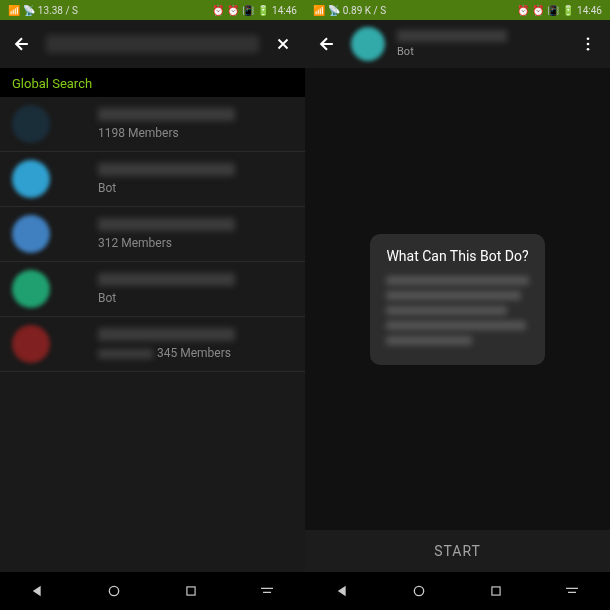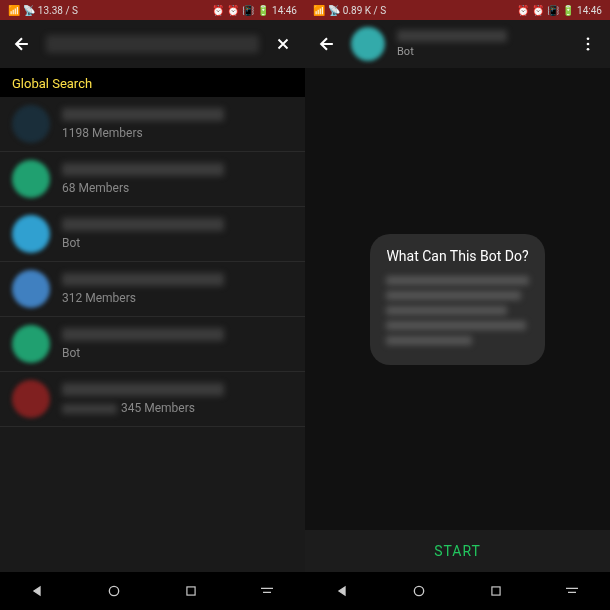--- a/index.html
+++ b/index.html
@@ -20,21 +20,21 @@
       position: relative;
     }
     .status-bar {
       height: 20px;
       display: flex;
       align-items: center;
       justify-content: space-between;
       padding: 0 8px;
       font-size: 10px;
       color: #ddd;
-      background: #7f1d1d;
+      background: #4d7c0f;
     }
     .status-left, .status-right { display: flex; align-items: center; gap: 3px; }
     .header {
       height: 48px;
       display: flex;
       align-items: center;
       padding: 0 10px;
       background: #1a1a1a;
       gap: 12px;
     }
@@ -49,21 +49,21 @@
     }
     .search-query {
       flex: 1;
       background: rgba(120,120,120,0.25);
       height: 18px;
       border-radius: 3px;
       filter: blur(3px);
     }
     .section-label {
       font-size: 13px;
-      color: #fde047;
+      color: #84cc16;
       padding: 8px 12px 6px;
     }
     .list {
       flex: 1;
       overflow: hidden;
       background: #1a1a1a;
     }
     .list-item {
       display: flex;
       align-items: center;
@@ -71,21 +71,21 @@
       gap: 12px;
       border-bottom: 1px solid #2a2a2a;
     }
     .avatar {
       width: 38px;
       height: 38px;
       border-radius: 50%;
       flex-shrink: 0;
       filter: blur(2px);
     }
-    .item-text { flex: 1; min-width: 0; }
+    .item-text { flex: 1; min-width: 0; margin-left: 36px; }
     .item-title {
       height: 13px;
       width: 70%;
       background: rgba(140,140,140,0.3);
       border-radius: 2px;
       margin-bottom: 5px;
       filter: blur(3px);
     }
     .item-sub {
       font-size: 12px;
@@ -118,21 +118,21 @@
     .chat-area {
       flex: 1;
       background: #111;
       display: flex;
       flex-direction: column;
       justify-content: center;
       padding: 20px;
     }
     .bot-card {
       background: #2d2d2d;
-      border-radius: 20px;
+      border-radius: 10px;
       padding: 14px 16px;
       max-width: 230px;
       margin: 0 auto;
     }
     .bot-card-title {
       font-size: 14px;
       color: #fff;
       margin-bottom: 12px;
     }
     .bot-desc-line {
@@ -142,21 +142,21 @@
       filter: blur(3px);
       border-radius: 2px;
     }
     .start-btn {
       height: 42px;
       background: #1c1c1c;
       display: flex;
       align-items: center;
       justify-content: center;
       font-size: 14px;
-      color: #22c55e;
+      color: #a3a3a3;
       letter-spacing: 1px;
     }
     .nav-bar {
       height: 38px;
       background: #000;
       display: flex;
       align-items: center;
       justify-content: space-around;
     }
     .nav-icon {
@@ -191,27 +191,20 @@
   <div class="section-label">Global Search</div>
   <div class="list" id="left-list">
       <div class="list-item">
         <div class="avatar" style="background: rgb(26, 46, 58);"></div>
         <div class="item-text">
           <div class="item-title"></div>
           <div class="item-sub"><span>1198 Members</span></div>
         </div>
       </div>
       <div class="list-item">
-        <div class="avatar" style="background: rgb(32, 160, 112);"></div>
-        <div class="item-text">
-          <div class="item-title"></div>
-          <div class="item-sub"><span>68 Members</span></div>
-        </div>
-      </div>
-      <div class="list-item">
         <div class="avatar" style="background: rgb(48, 160, 208);"></div>
         <div class="item-text">
           <div class="item-title"></div>
           <div class="item-sub"><span>Bot</span></div>
         </div>
       </div>
       <div class="list-item">
         <div class="avatar" style="background: rgb(64, 128, 192);"></div>
         <div class="item-text">
           <div class="item-title"></div>

